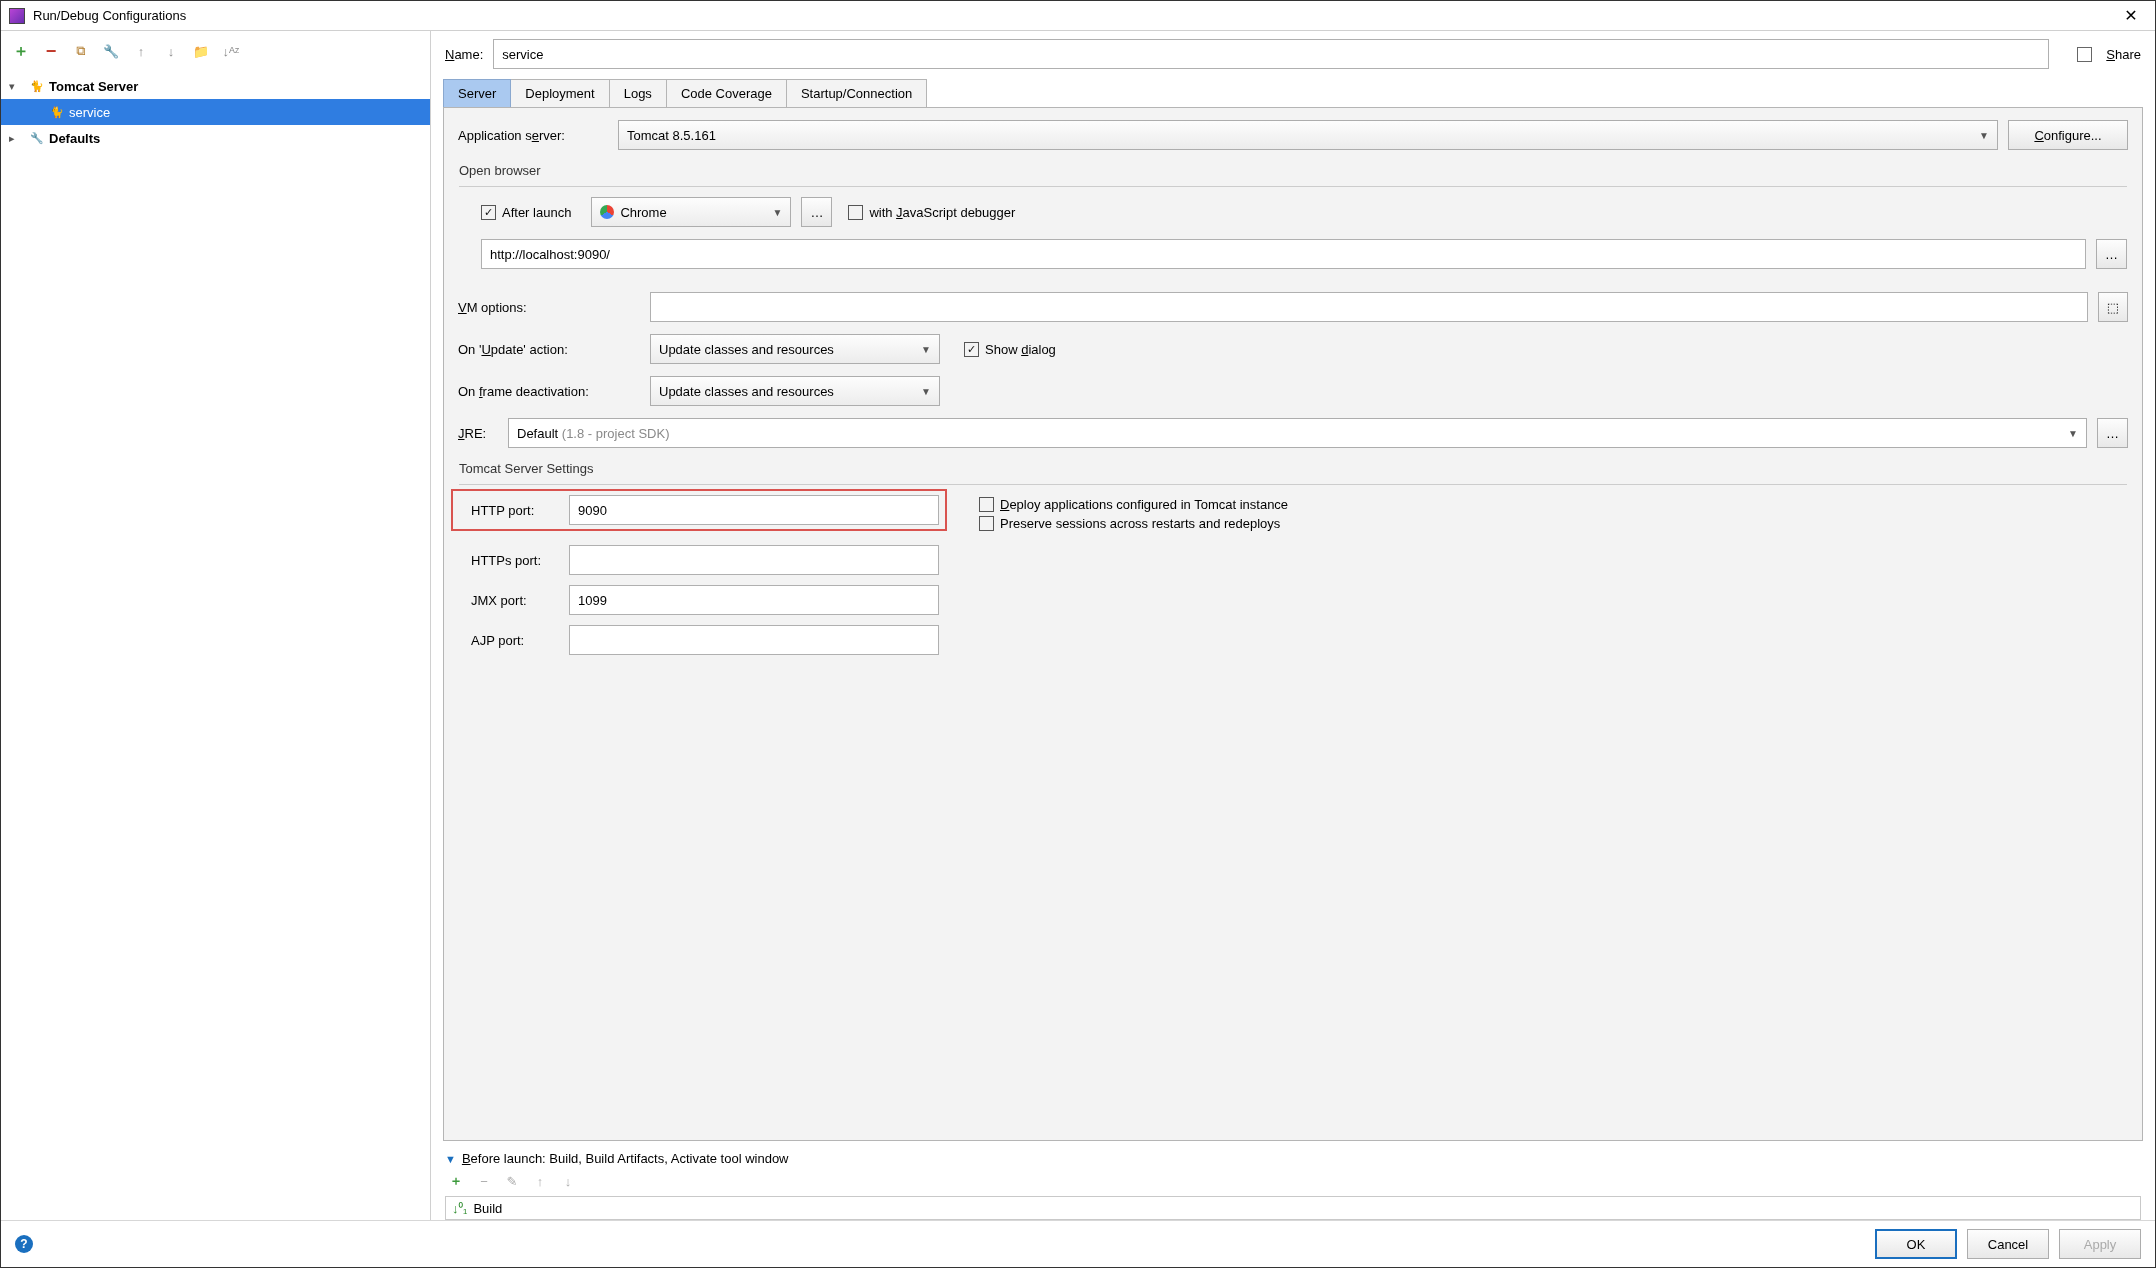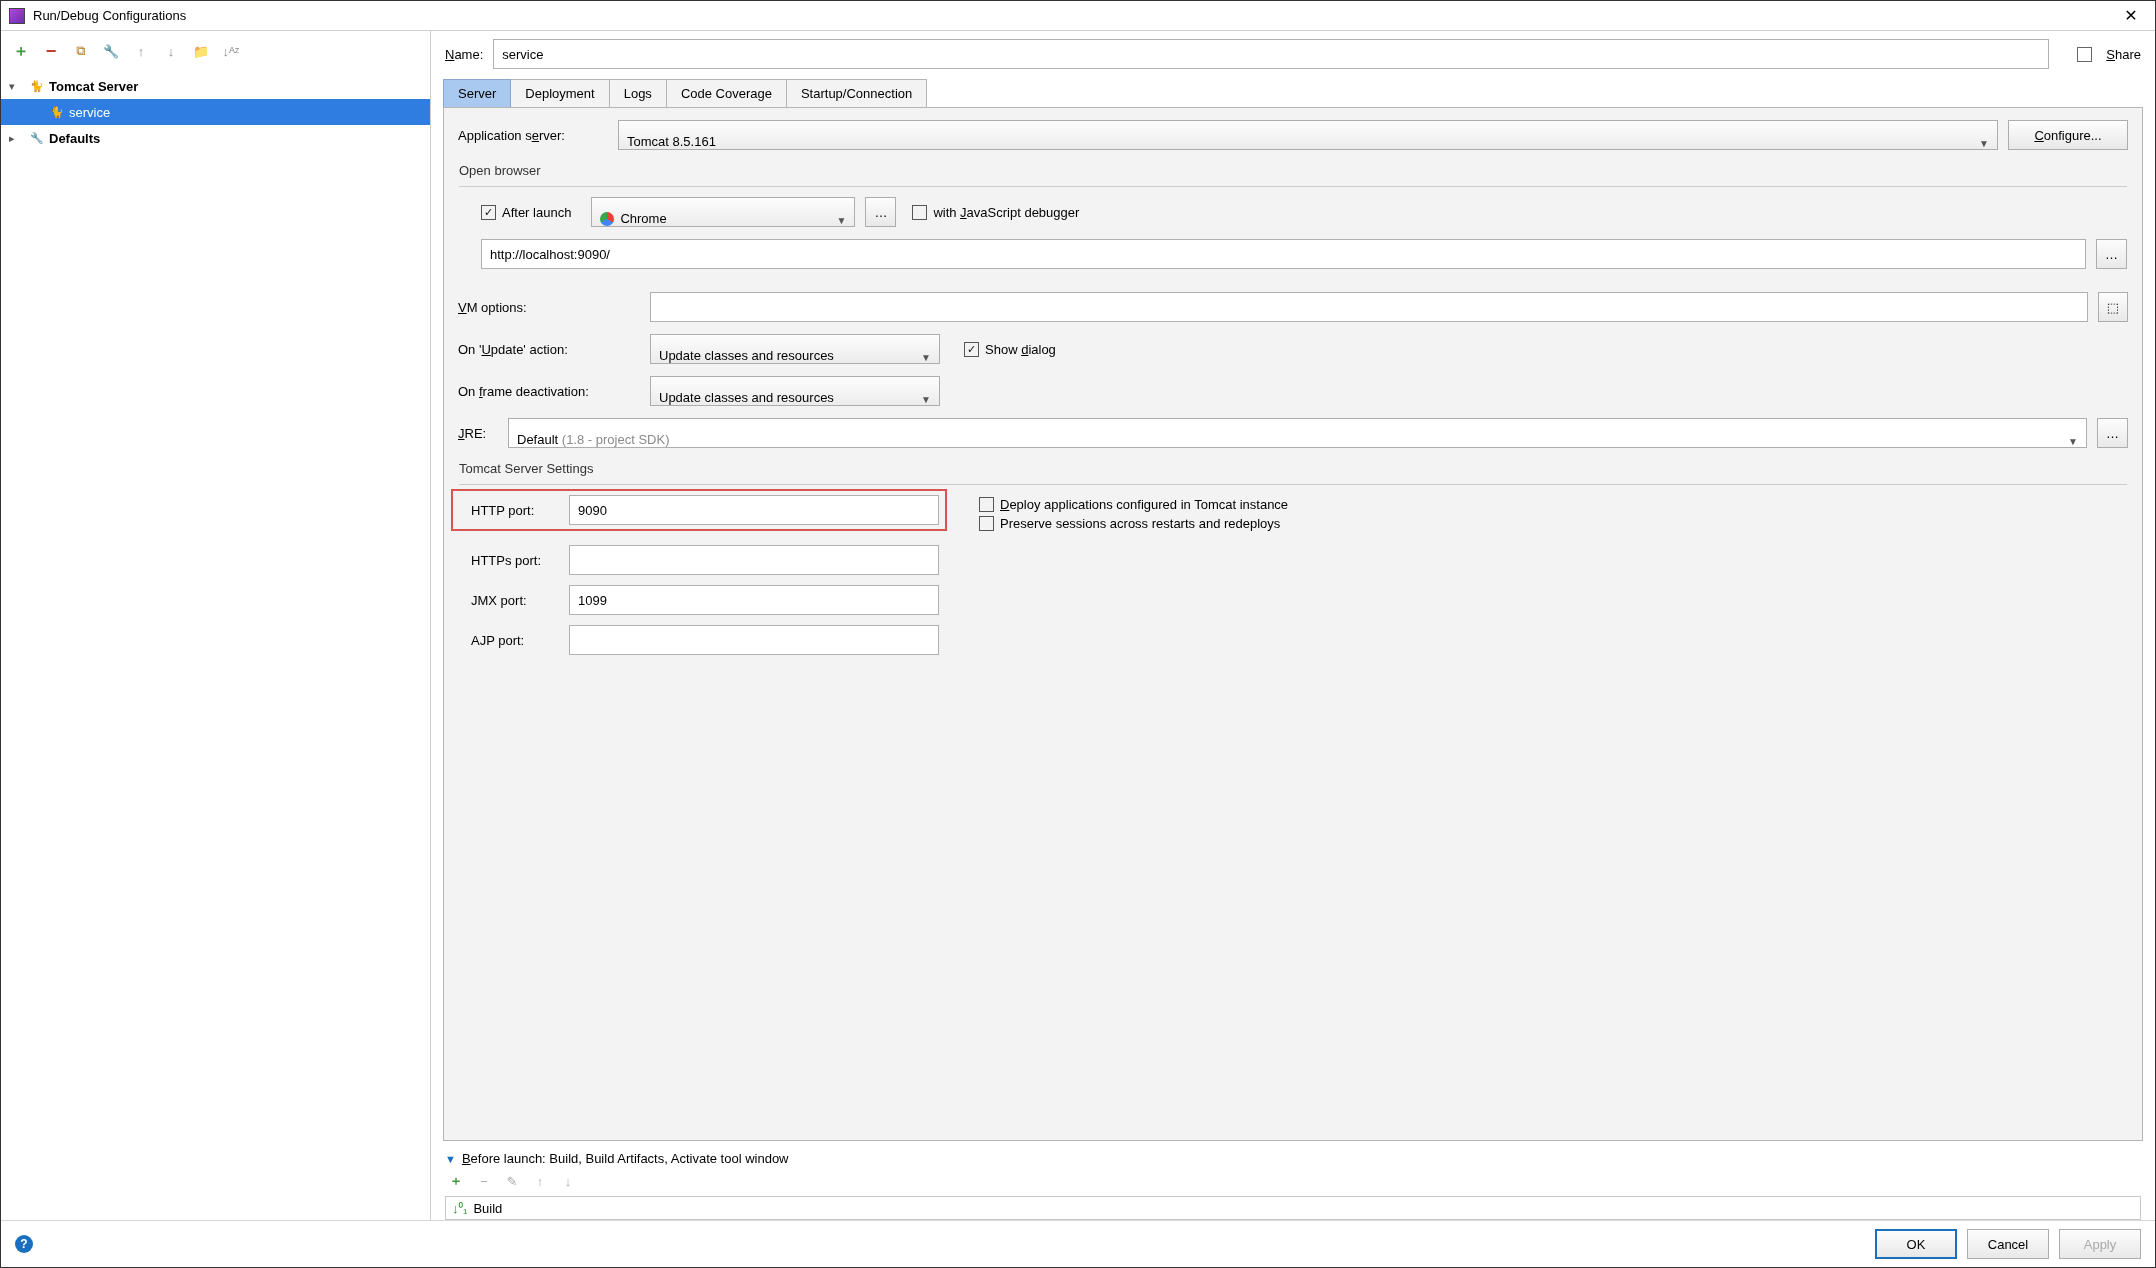--- a/index.html
+++ b/index.html
@@ -40,21 +40,21 @@
 
 
 .tabs { display: flex; align-items: flex-end; padding-left: 12px; }
 .tab { padding: 6px 14px 6px 14px; border: 1px solid #b5b5b5; border-bottom: none; background: #f3f3f3; margin-right: -1px; cursor: pointer; }
 .tab.active { background: #aac9f0; border-color: #8aa8cf; position: relative; z-index: 2; }
 .tabpanel { flex: 1; border: 1px solid #b5b5b5; margin: 0 12px 6px 12px; background: #f3f3f3; padding: 12px 14px; overflow: auto; }
 
 
 .row { display: flex; align-items: center; gap: 10px; margin-bottom: 12px; }
 .row > label { white-space: nowrap; }
-.select { display: flex; align-items: flex-end; justify-content: space-between; height: 30px; border: 1px solid #adadad; background: linear-gradient(#fdfdfd,#ececec); padding: 0 8px; cursor: pointer; }
+.select { display: flex; align-items: center; justify-content: space-between; height: 30px; border: 1px solid #adadad; background: linear-gradient(#fdfdfd,#ececec); padding: 0 8px; cursor: pointer; }
 .select .caret { font-size: 10px; color: #555; }
 .btn { height: 30px; border: 1px solid #adadad; background: linear-gradient(#fdfdfd,#e8e8e8); padding: 0 16px; cursor: pointer; display: inline-flex; align-items: center; justify-content: center; }
 .btn.small { padding: 0 8px; min-width: 30px; }
 input.txt { height: 30px; border: 1px solid #b0b0b0; background: #fff; padding: 0 8px; }
 .cbox-wrap { display: inline-flex; align-items: center; gap: 6px; }
 .cbox { width: 15px; height: 15px; border: 1px solid #555; display: inline-flex; align-items: center; justify-content: center; font-size: 11px; line-height: 1; }
 .cbox.checked::after { content: "✓"; color: #111; }
 
 .groupbox { border: 1px solid transparent; margin-bottom: 10px; }
 .groupbox > .legend { color: #333; margin-bottom: 8px; }
@@ -159,21 +159,21 @@
         </div>
 
         <div class="groupbox">
           <div class="legend">Open browser</div>
           <div class="hr"></div>
           <div class="row" style="padding-left:22px">
             <div class="cbox-wrap">
               <span class="cbox checked"></span>
               <span>After launch</span>
             </div>
-            <div class="select" style="width:264px;margin-left:10px">
+            <div class="select" style="width:200px;margin-left:10px">
               <span style="display:flex;align-items:center;gap:6px">
                 <span style="width:14px;height:14px;border-radius:50%;background:conic-gradient(#ea4335 0 120deg,#4285f4 120deg 240deg,#34a853 240deg);display:inline-block"></span>
                 <span>Chrome</span>
               </span>
               <span class="caret">▼</span>
             </div>
             <div class="btn small">…</div>
             <div class="cbox-wrap" style="margin-left:6px">
               <span class="cbox"></span>
               <span>with <span class="und">J</span>avaScript debugger</span>

